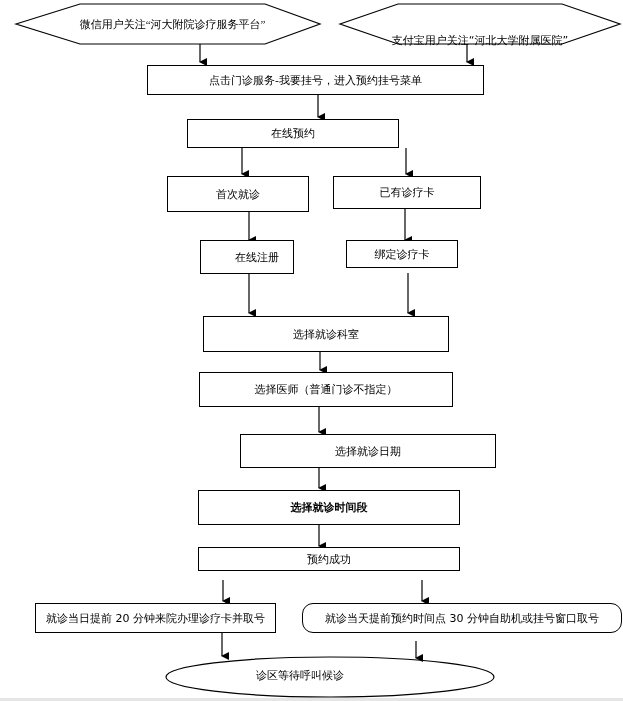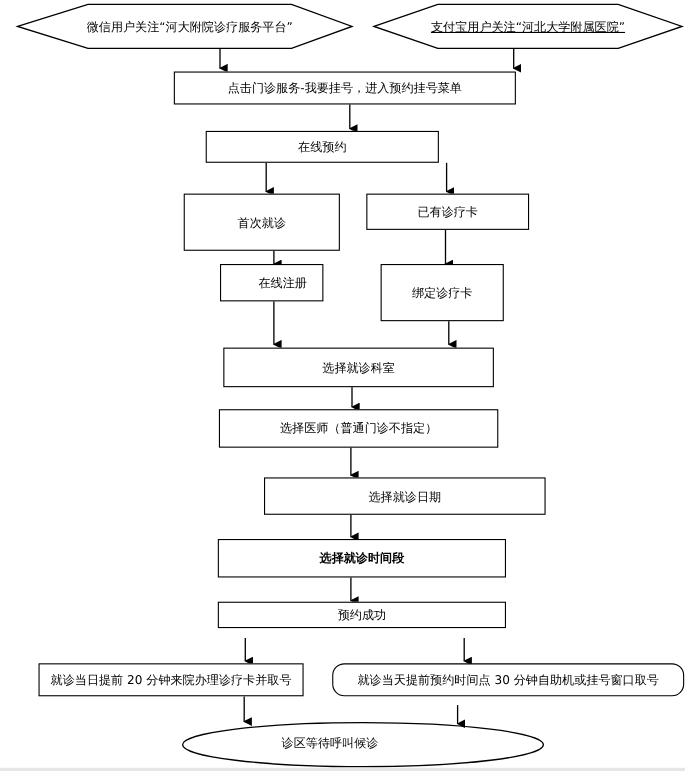--- a/index.html
+++ b/index.html
@@ -40,29 +40,29 @@
     <line x1="319" y1="406" x2="319" y2="432" marker-end="url(#ah)"></line>
     <line x1="319" y1="467" x2="319" y2="488" marker-end="url(#ah)"></line>
     <line x1="319" y1="524" x2="319" y2="546" marker-end="url(#ah)"></line>
     <line x1="223" y1="580" x2="223" y2="601" marker-end="url(#ah)"></line>
     <line x1="422" y1="580" x2="422" y2="601" marker-end="url(#ah)"></line>
     <line x1="222" y1="633" x2="222" y2="656" marker-end="url(#ah)"></line>
     <line x1="416" y1="641" x2="416" y2="658" marker-end="url(#ah)"></line>
   </g>
 </svg>
 
-<div class="node" style="left:80px;top:4px;width:185px;height:40px;">微信用户关注“河大附院诊疗服务平台”</div>
-<div class="node" style="left:398px;top:4px;width:164px;height:40px;text-decoration:underline;">支付宝用户关注“河北大学附属医院”</div>
+<div class="node" style="left:80px;top:4px;width:185px;height:40px;font-family:Liberation Serif, serif;">微信用户关注“河大附院诊疗服务平台”</div>
+<div class="node" style="left:398px;top:20px;width:164px;height:40px;">支付宝用户关注“河北大学附属医院”</div>
 
-<div class="node rect" style="left:158px;top:65px;width:311px;height:30px;">点击门诊服务-我要挂号，进入预约挂号菜单</div>
+<div class="node rect" style="left:147px;top:65px;width:337px;height:30px;">点击门诊服务-我要挂号，进入预约挂号菜单</div>
 <div class="node rect" style="left:187px;top:119px;width:212px;height:29px;">在线预约</div>
-<div class="node rect" style="left:167px;top:176px;width:142px;height:52px;">首次就诊</div>
+<div class="node rect" style="left:167px;top:176px;width:142px;height:36px;">首次就诊</div>
 <div class="node rect" style="left:333px;top:176px;width:148px;height:33px;">已有诊疗卡</div>
 <div class="node rect" style="left:200px;top:240px;width:94px;height:34px;padding-left:20px;">在线注册</div>
-<div class="node rect" style="left:346px;top:240px;width:112px;height:52px;">绑定诊疗卡</div>
+<div class="node rect" style="left:346px;top:240px;width:112px;height:28px;">绑定诊疗卡</div>
 <div class="node rect" style="left:203px;top:316px;width:246px;height:36px;">选择就诊科室</div>
 <div class="node rect" style="left:199px;top:372px;width:254px;height:35px;">选择医师（普通门诊不指定）</div>
 <div class="node rect" style="left:201px;top:434px;width:256px;height:34px;margin-left:39px;">选择就诊日期</div>
 <div class="node rect" style="left:198px;top:490px;width:262px;height:35px;font-weight:bold;">选择就诊时间段</div>
 <div class="node rect" style="left:198px;top:547px;width:262px;height:24px;font-family:Liberation Mono, monospace;">预约成功</div>
 <div class="node rect" style="left:35px;top:603px;width:241px;height:30px;">就诊当日提前 20 分钟来院办理诊疗卡并取号</div>
 <div class="node rect" style="left:302px;top:603px;width:320px;height:30px;border-radius:11px;">就诊当天提前预约时间点 30 分钟自助机或挂号窗口取号</div>
 
 <div class="node" style="left:166px;top:657px;width:328px;height:36px;justify-content:center;padding-right:60px;">诊区等待呼叫候诊</div>
 

